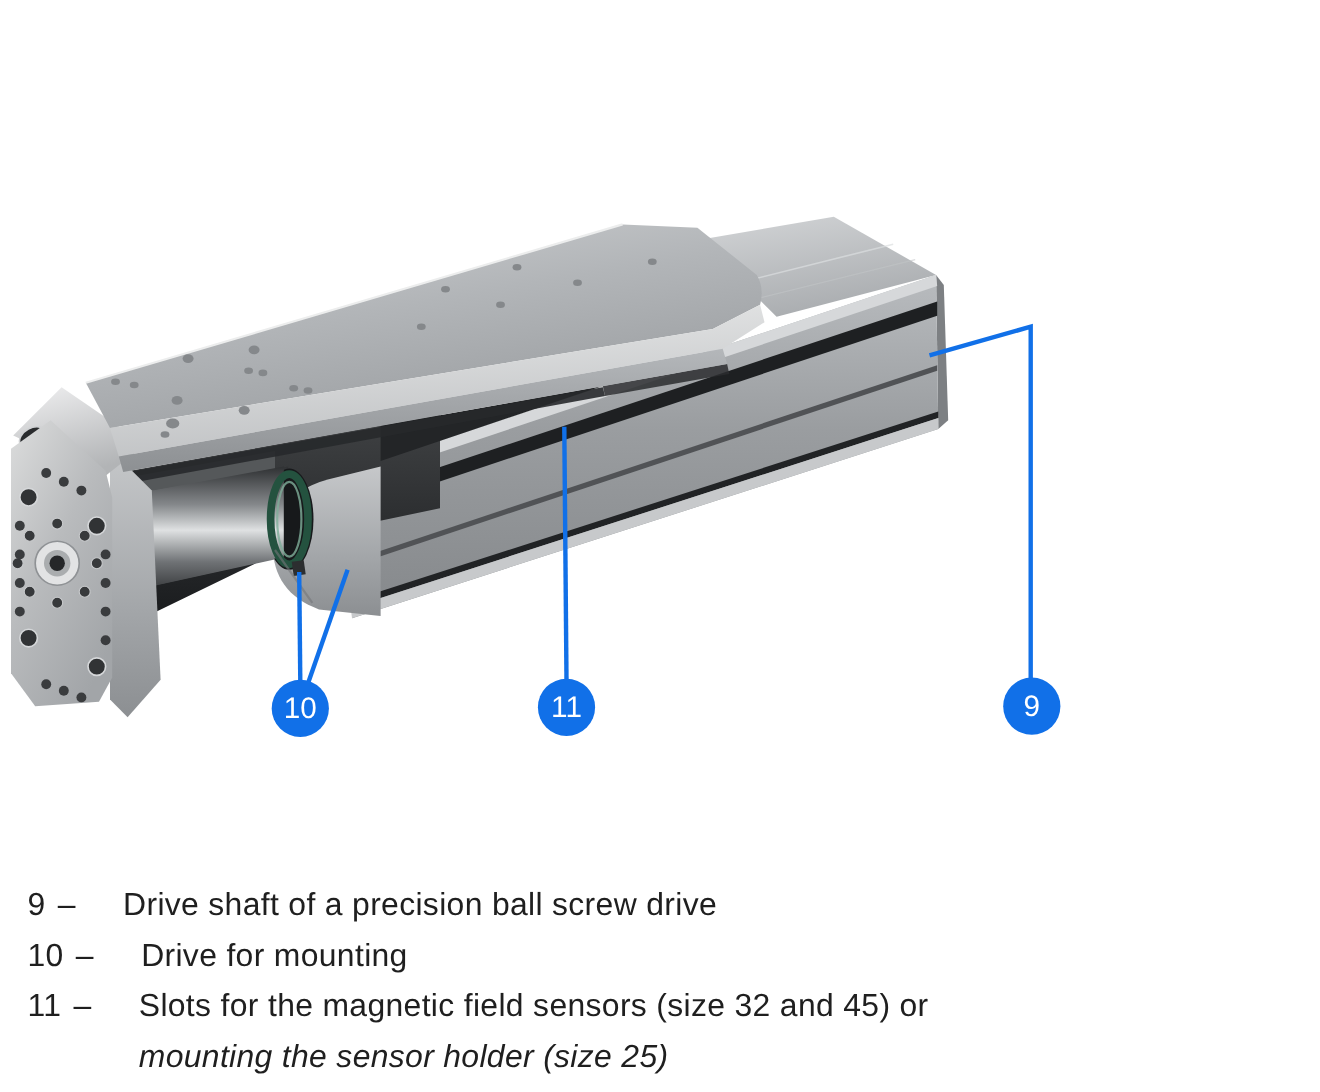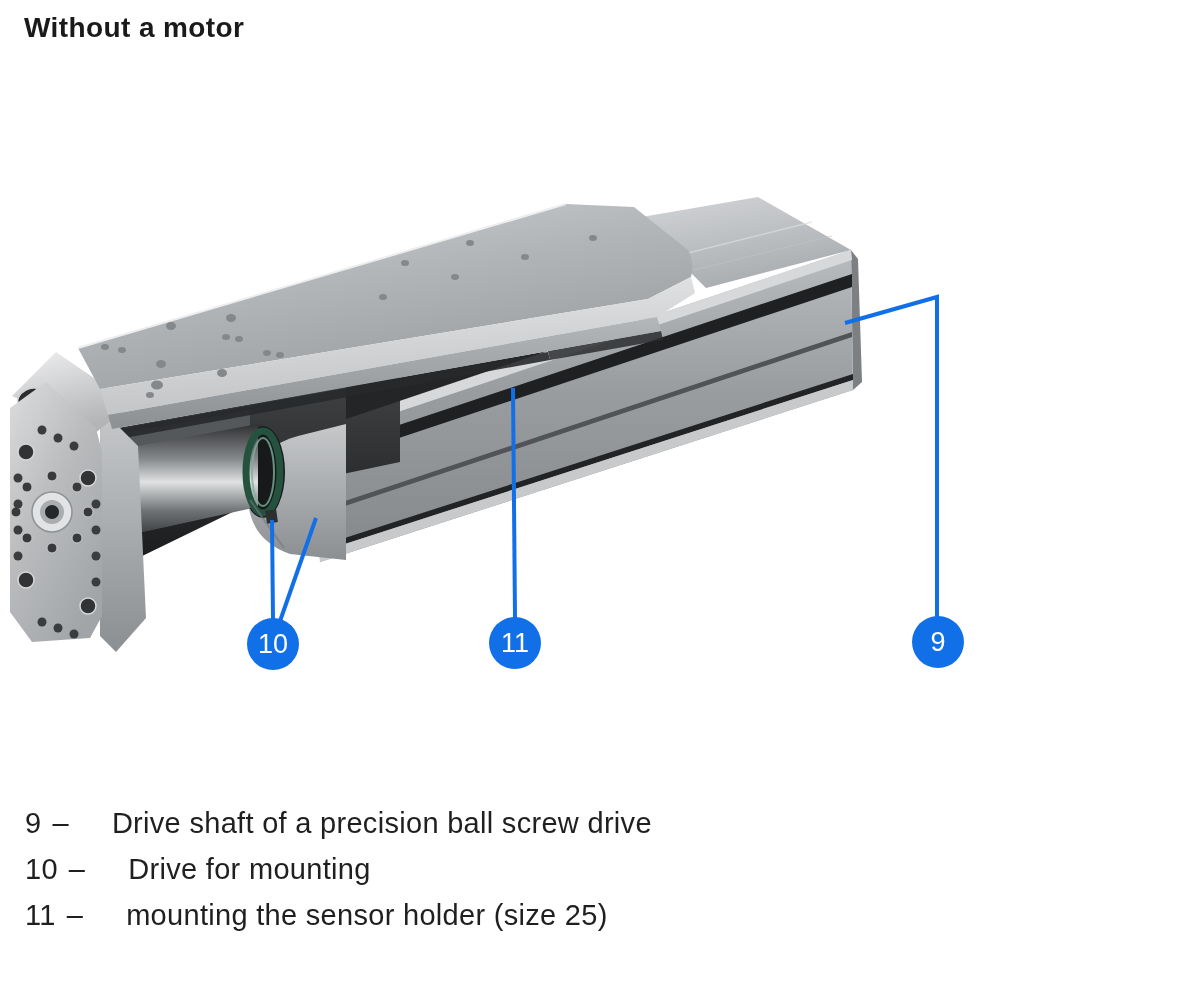--- a/index.html
+++ b/index.html
@@ -19,28 +19,27 @@
   #illustration{position:absolute;left:0;top:0;}
   #legend{
     position:absolute;left:25px;top:800px;width:1100px;
     font-size:29px;line-height:46px;color:#1f1f1f;
     letter-spacing:0.3px;
   }
   .legend-item{display:flex;align-items:flex-start;}
   .legend-num{flex:0 0 auto;}
   .legend-sep{flex:0 0 auto;margin:0 11px;}
   .legend-text{flex:1 1 auto;margin-left:32px;}
-  .legend-line2{display:block;}
+  .legend-line2{display:block;font-style:italic;}
 </style>
 </head>
 <body>
 
 <div id="page">
 
-  <div id="doc-title">Without a motor</div>
 
   <svg id="illustration" width="1200" height="993" viewBox="0 0 1200 993" xmlns="http://www.w3.org/2000/svg">
     <defs>
       <linearGradient id="gPlateTop" x1="0" y1="0" x2="0.55" y2="1">
         <stop offset="0" stop-color="#cfd1d3"></stop>
           <stop offset="0.5" stop-color="#b2b5b8"></stop>
           <stop offset="1" stop-color="#9b9ea1"></stop>
       </linearGradient>
       <linearGradient id="gBevel" x1="0" y1="0" x2="0.3" y2="1">
         <stop offset="0" stop-color="#ebecec"></stop>
@@ -245,18 +244,19 @@
       <span class="legend-sep">–</span>
       <span class="legend-text">
         <span>Drive for mounting</span>
         <span class="legend-line2"></span>
       </span>
     </div>
     <div class="legend-item">
       <span class="legend-num">11</span>
       <span class="legend-sep">–</span>
       <span class="legend-text">
+        <span>Slots for the magnetic field sensors (size 32 and 45) or</span>
         <span class="legend-line2">mounting the sensor holder (size 25)</span>
       </span>
     </div>
   </div>
 
 </div>
 
 </body></html>

